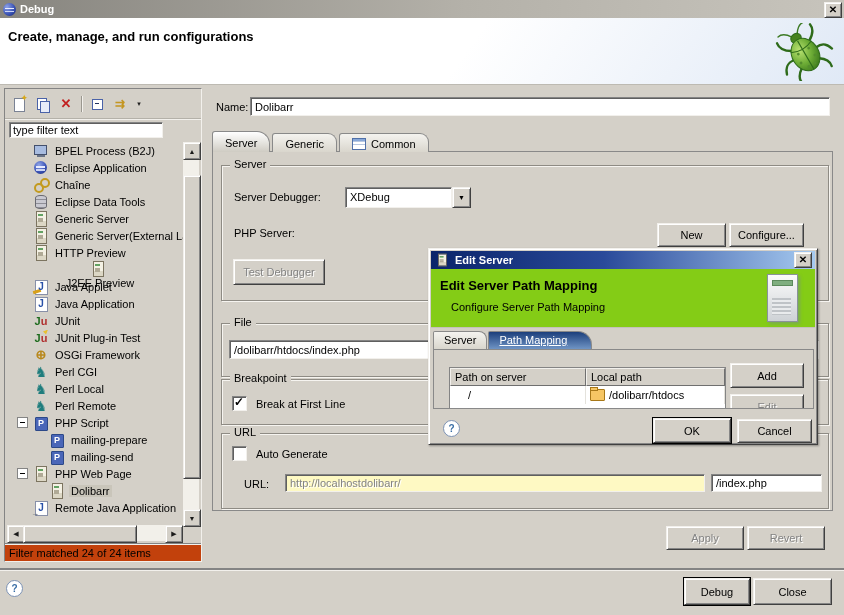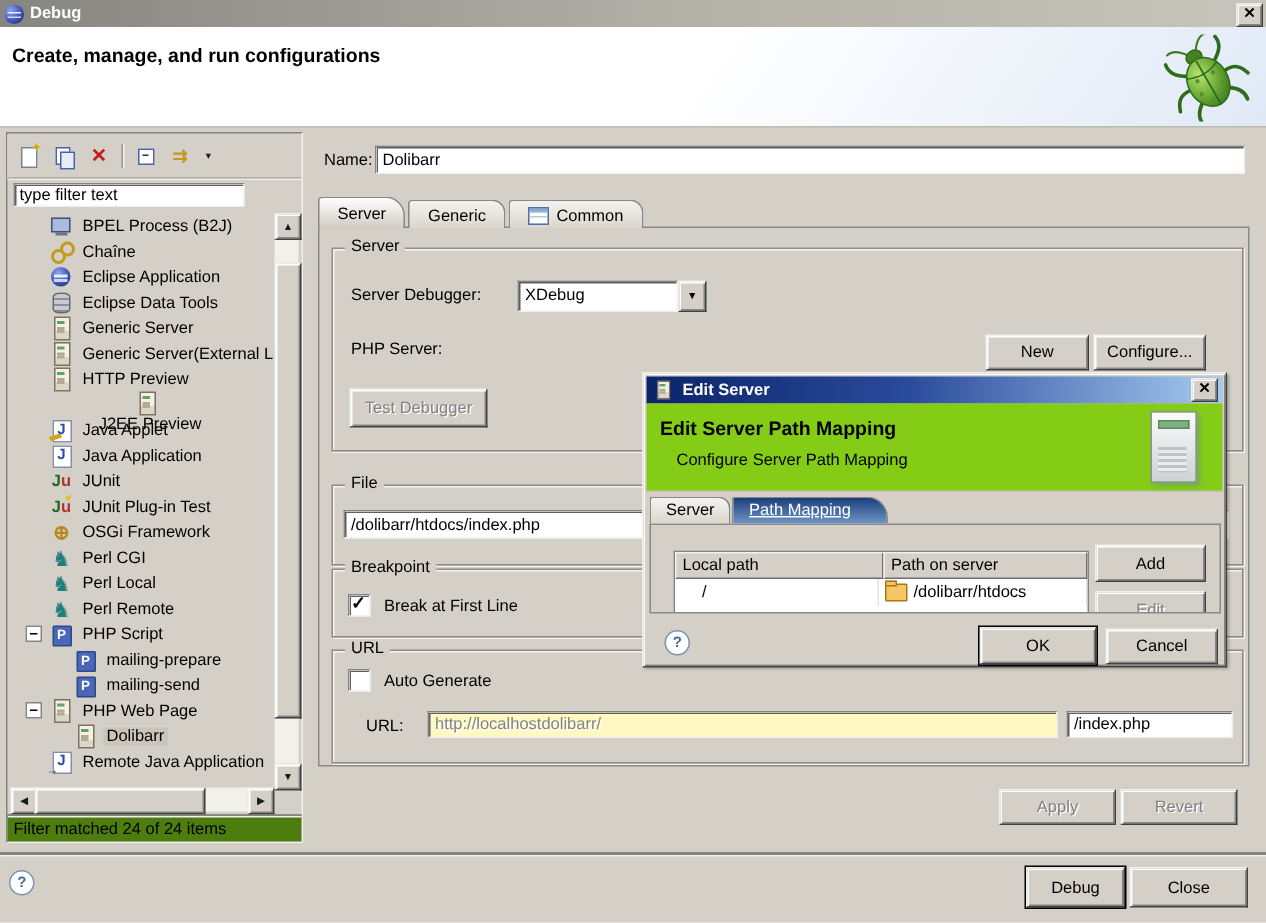--- a/index.html
+++ b/index.html
@@ -59,21 +59,21 @@
   .trow.sel .tl{background:#c9c5ba}
   .slot{width:16px;flex:none;display:flex;align-items:center}
   .exp{width:9px;height:9px;background:#fff;border:1px solid #848484;position:relative;flex:none}
   .exp::before{content:"";position:absolute;left:2px;top:4px;width:5px;height:1px;background:#000}
   
   .vscroll{position:absolute;right:2px;top:53px;width:16px;height:385px;background:#f2f0ea}
   .hscroll{position:absolute;left:2px;bottom:20px;height:16px;width:176px;background:#f2f0ea}
   .sbtn{position:absolute;width:16px;height:16px;font-size:7px;color:#1a1a1a}
   .vthumb{position:absolute;left:0;top:33px;width:16px;height:302px}
   .hthumb{position:absolute;top:0;left:16px;width:112px;height:16px}
-  .status{position:absolute;left:0;right:0;bottom:0;height:18px;border-top:1px solid #848484;box-shadow:0 1px 0 #f2f0ec inset;padding:3px 4px;box-sizing:border-box;background:#4d7c0f}
+  .status{position:absolute;left:0;right:0;bottom:0;height:18px;border-top:1px solid #848484;box-shadow:0 1px 0 #f2f0ec inset;padding:3px 4px;box-sizing:border-box;background:#c2410c}
 
   
   .mi{width:16px;height:16px;display:inline-flex;align-items:center;justify-content:center;position:relative;flex:none;margin-right:4px;font:bold 10px "Liberation Sans",sans-serif}
   .mi-bpel::before{content:"";position:absolute;left:1px;top:2px;width:11px;height:8px;border:1px solid #44506c;background:#a8bce0}
   .mi-bpel::after{content:"";position:absolute;left:4px;top:12px;width:8px;height:2px;background:#6a7488}
   .mi-chain::before,.mi-chain::after{content:"";position:absolute;width:6px;height:6px;border:2px solid #c39a1e;border-radius:50%}
   .mi-chain::before{left:1px;top:6px}.mi-chain::after{left:7px;top:1px}
   .mi-sphere::before{content:"";position:absolute;left:1px;top:1px;width:13px;height:13px;border-radius:50%;background:radial-gradient(circle at 5px 4px,#93a7e8 0%,#3c55b8 55%,#14226e 100%)}
   .mi-sphere::after{content:"";position:absolute;left:3px;top:6px;width:9px;height:2px;background:#e8ecff;box-shadow:0 3px 0 #cdd6f5}
   .mi-db::before{content:"";position:absolute;left:2px;top:1px;width:10px;height:12px;border:1px solid #6a6a72;border-radius:5px/3px;
@@ -206,27 +206,27 @@
     </div>
     <input class="abs filter inset" value="type filter text" style="">
     <div class="tree" id="tree">
         <div class="trow" style="padding-left: 10px;">
           <span class="slot"></span>
           <span class="mi mi-bpel"></span>
           <span class="tl">BPEL Process (B2J)</span>
         </div>
         <div class="trow" style="padding-left: 10px;">
           <span class="slot"></span>
+          <span class="mi mi-sphere"></span>
+          <span class="tl">Eclipse Application</span>
+        </div>
+        <div class="trow" style="padding-left: 10px;">
+          <span class="slot"></span>
           <span class="mi mi-chain"></span>
           <span class="tl">Chaîne</span>
-        </div>
-        <div class="trow" style="padding-left: 10px;">
-          <span class="slot"></span>
-          <span class="mi mi-sphere"></span>
-          <span class="tl">Eclipse Application</span>
         </div>
         <div class="trow" style="padding-left: 10px;">
           <span class="slot"></span>
           <span class="mi mi-db"></span>
           <span class="tl">Eclipse Data Tools</span>
         </div>
         <div class="trow" style="padding-left: 10px;">
           <span class="slot"></span>
           <span class="mi mi-server"></span>
           <span class="tl">Generic Server</span>
@@ -422,22 +422,22 @@
       <div class="h2">Configure Server Path Mapping</div>
       <span class="tower"></span>
     </div>
     <div class="dtabs" id="dlg-tabs">
         <div class="dtab">Server</div>
         <div class="dtab active">Path Mapping</div>
       </div>
     <div class="dclient">
       <div class="ptable">
         <div class="hrow">
+          <span class="hcell c1">Path on server</span>
           <span class="hcell c2">Local path</span>
-          <span class="hcell c1">Path on server</span>
         </div>
         <div id="ptable-body">
             <div class="brow">
               <span class="bcell c1" style="padding-left: 18px;">/</span>
               <span class="bcell c2">
                 <span class="folder"></span>
                 <span>/dolibarr/htdocs</span>
               </span>
             </div>
           </div>

